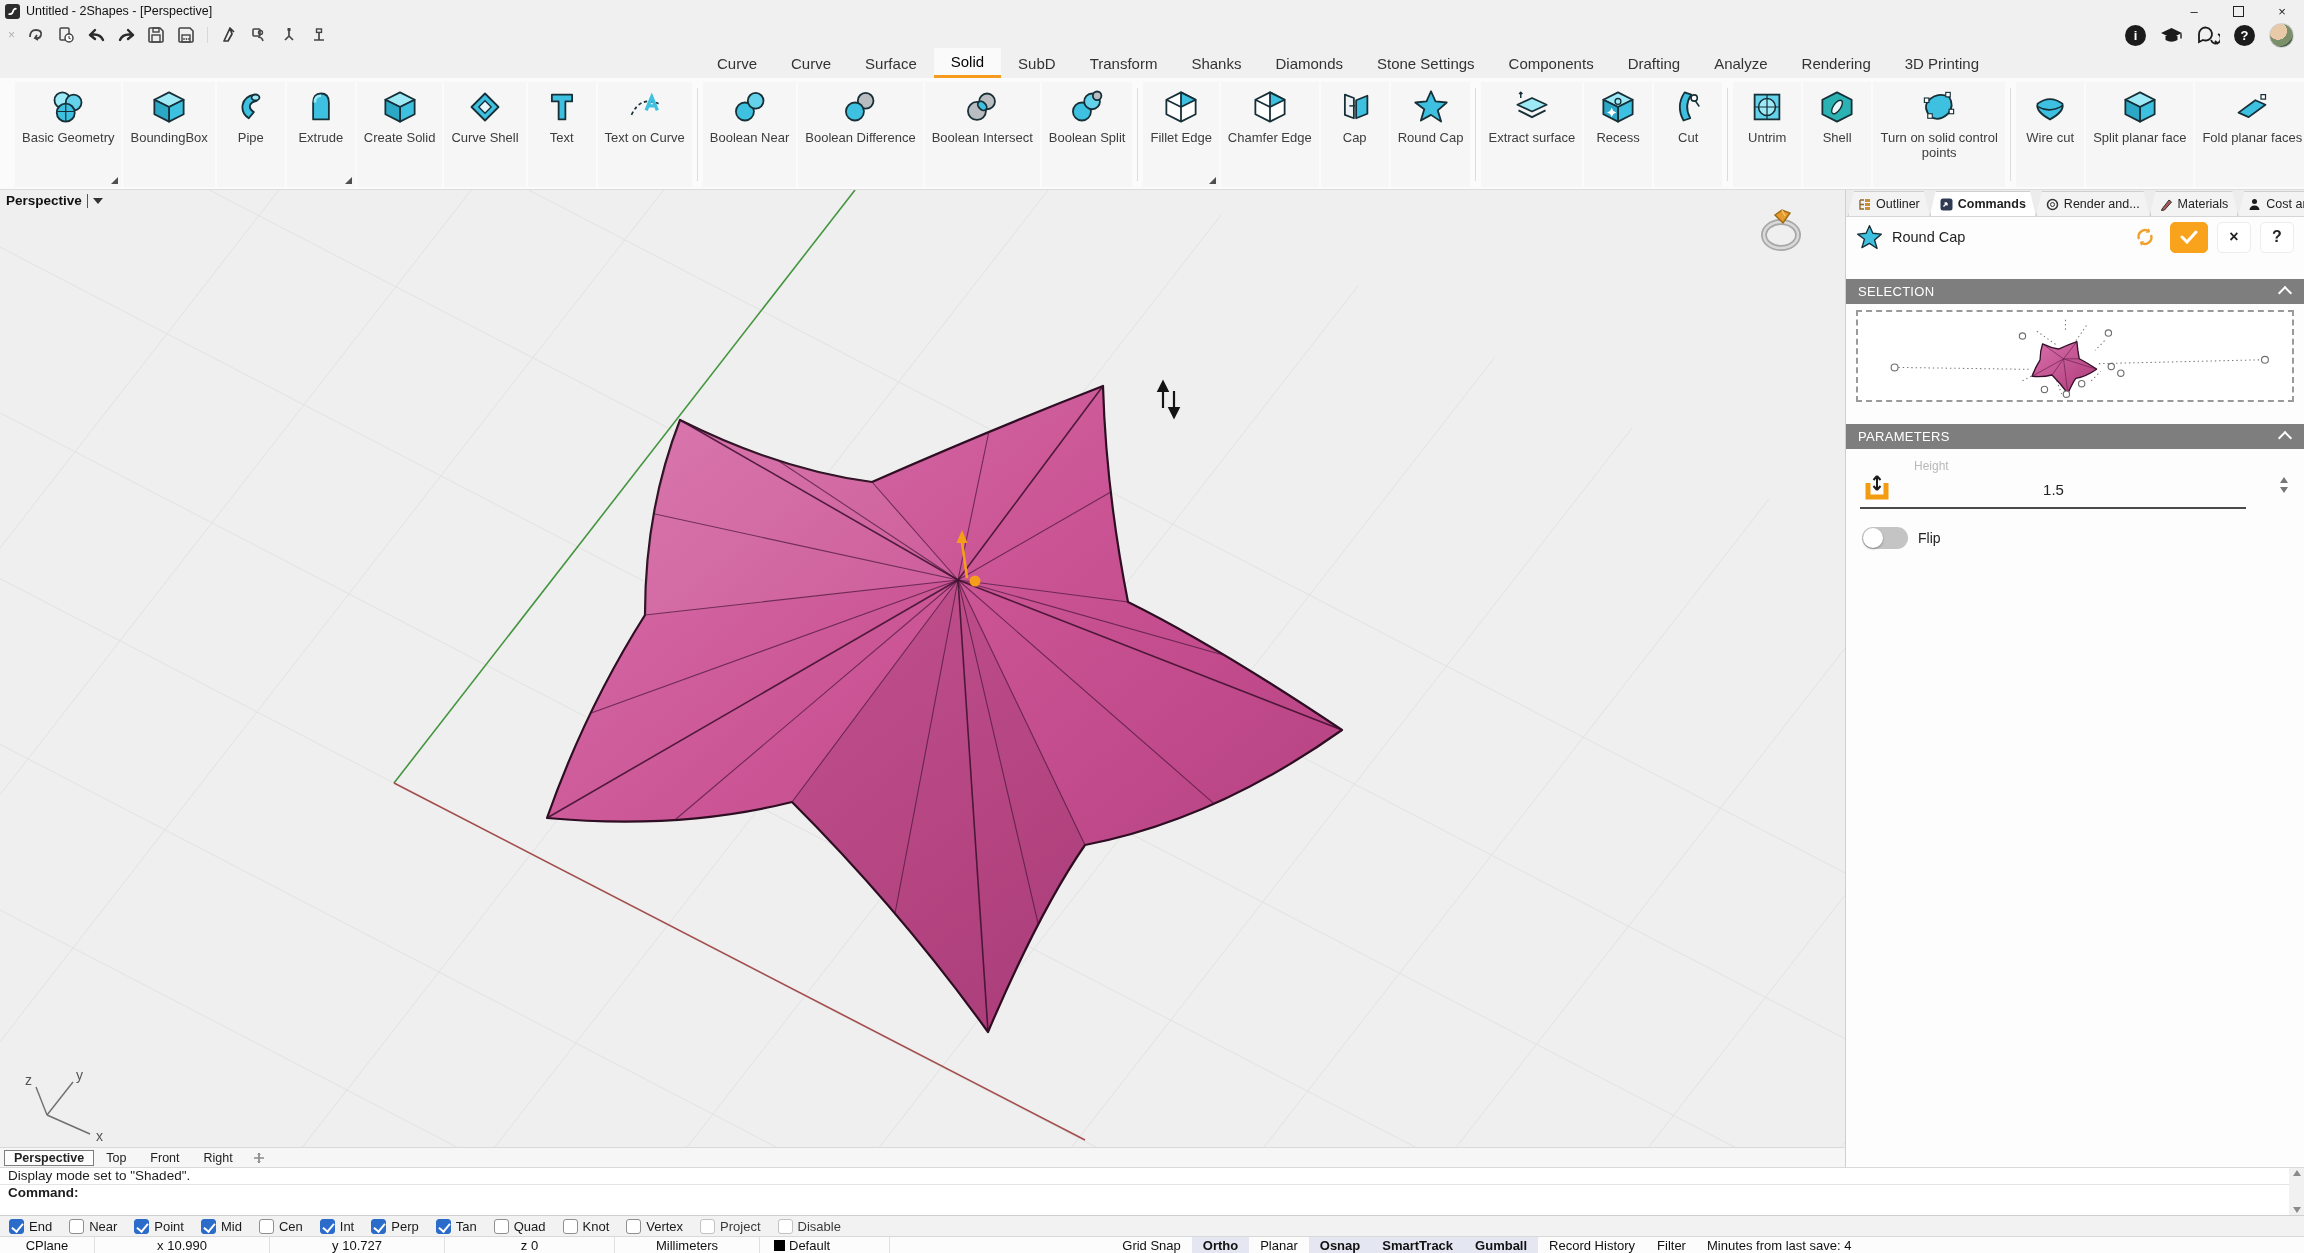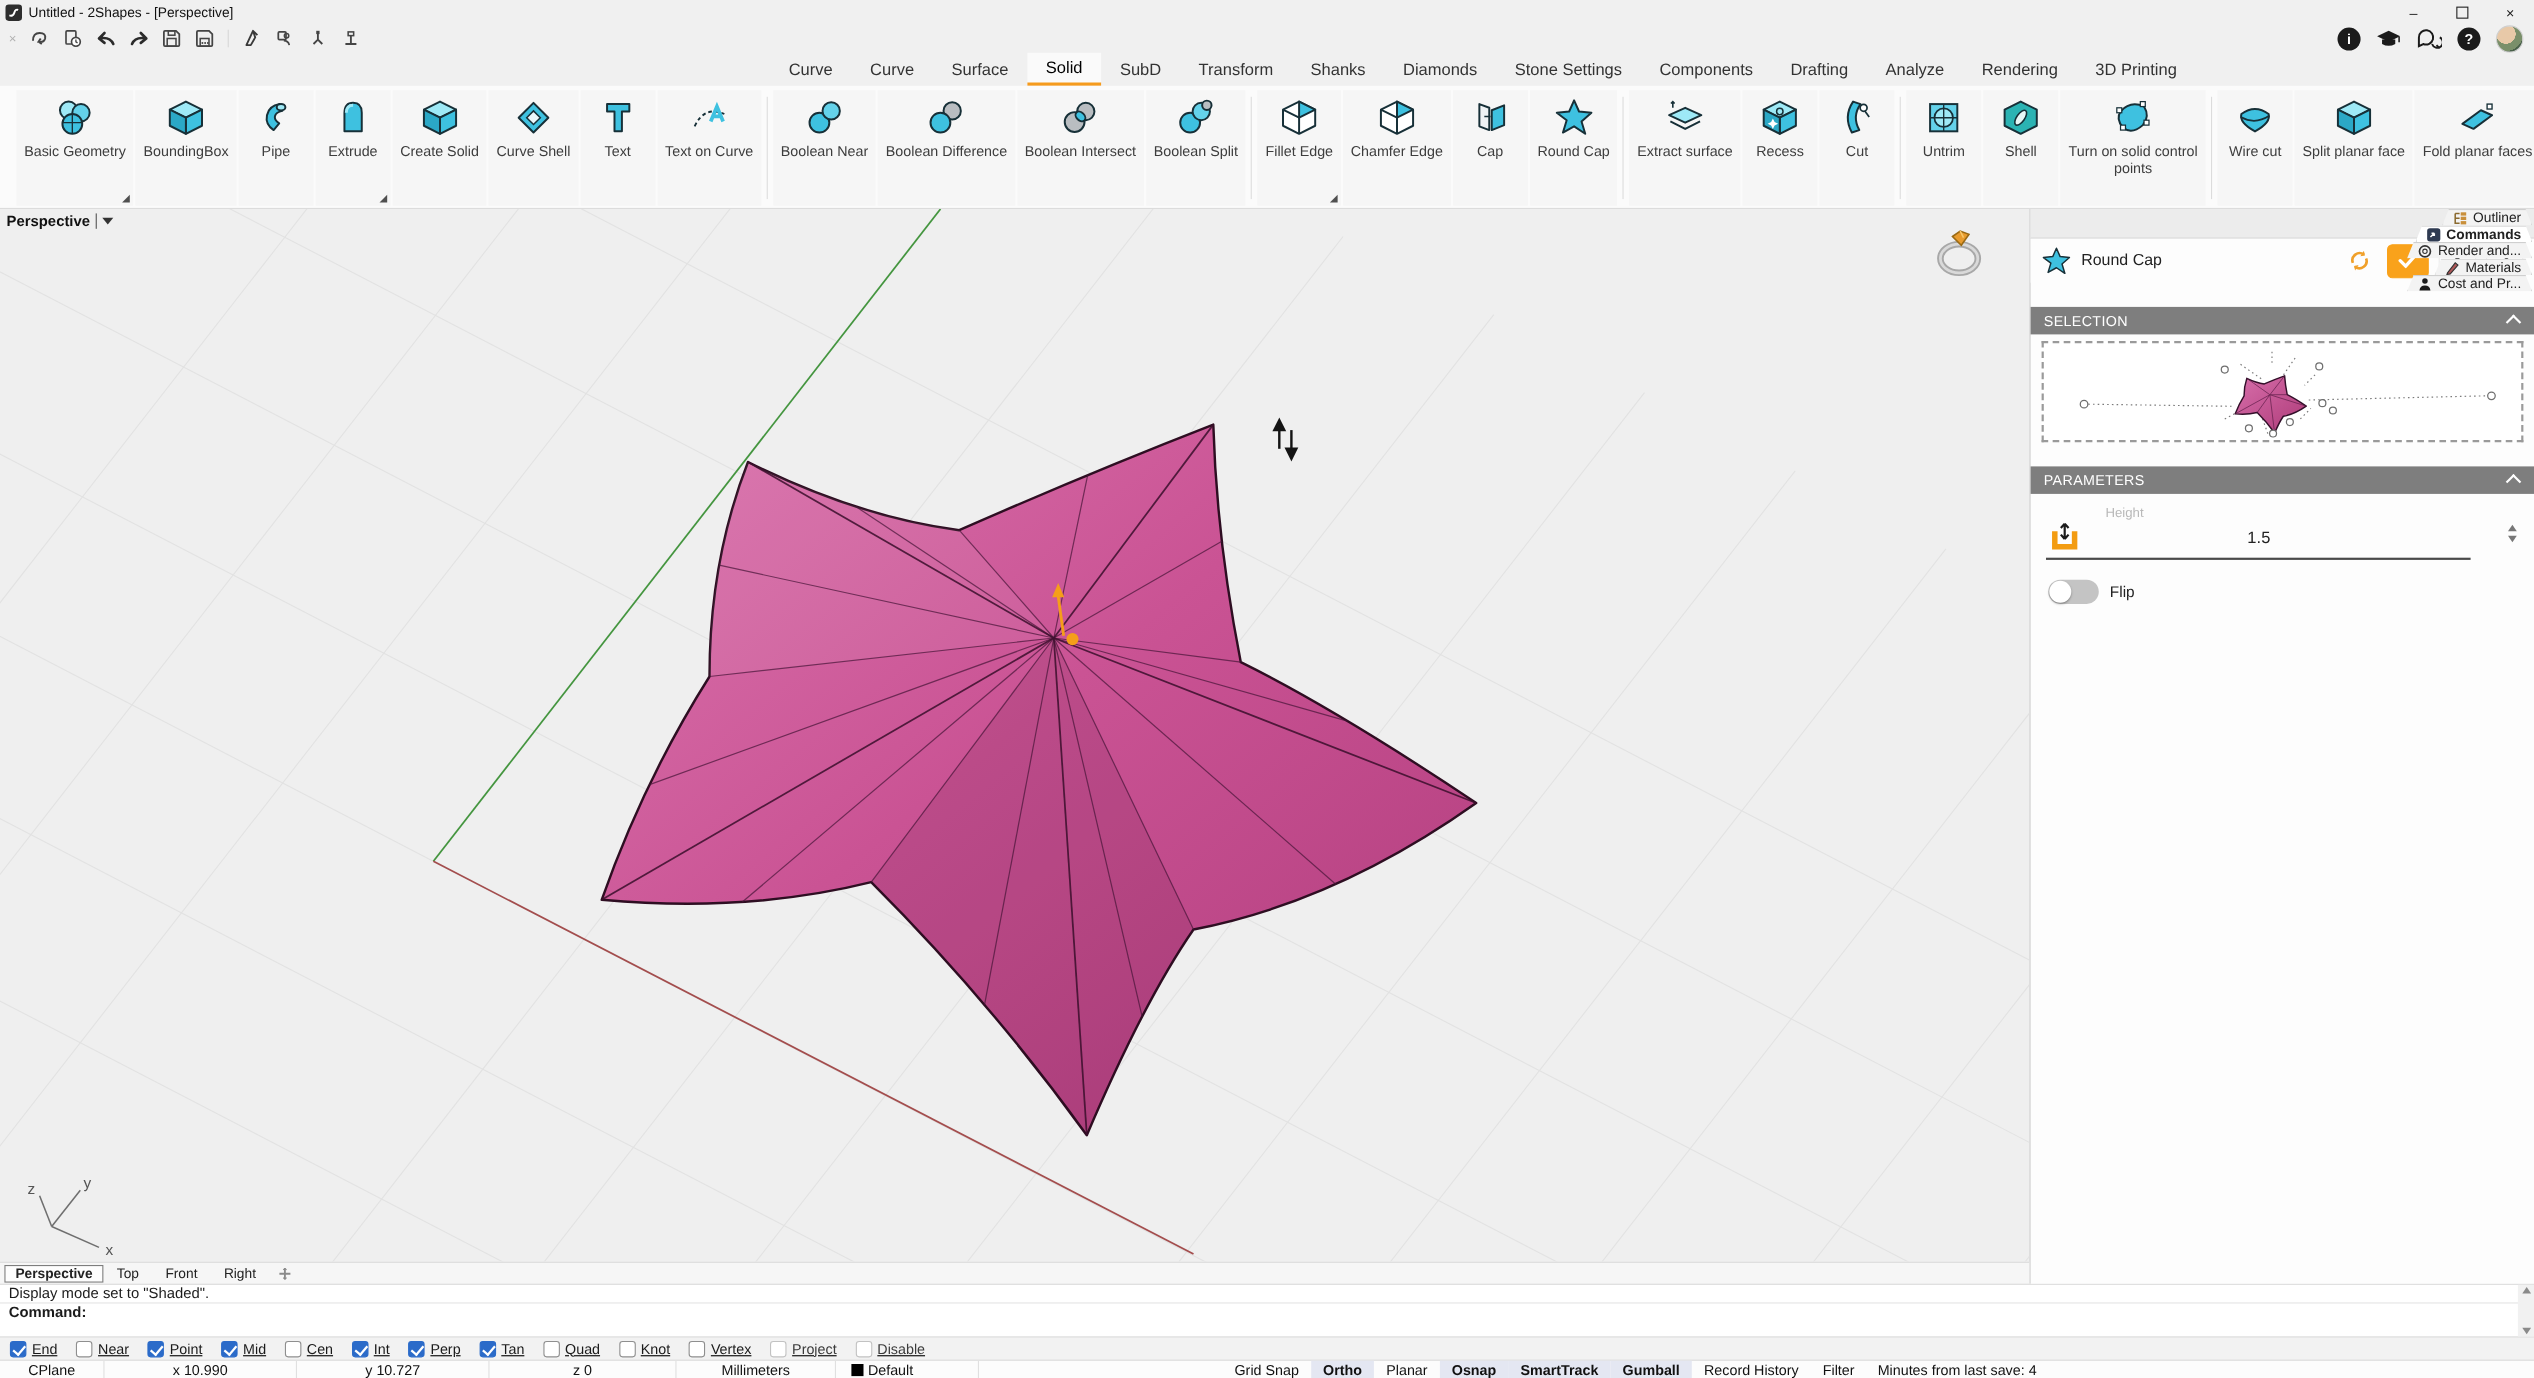--- a/index.html
+++ b/index.html
@@ -44,37 +44,37 @@
   .vtab{font-size:12.5px;color:#222;padding:1px 12px;}
   .vtab.active{border:1px solid #7d7d7d;background:#fdfdfd;padding:0 9px;font-weight:bold;}
   
   .cmdarea{left:0;top:1167px;width:2304px;height:49px;background:#fff;border-top:1px solid #d9d9d9;border-bottom:1px solid #cfcfcf;box-sizing:border-box;}
   .cmdline{font-size:13.5px;color:#1c1c1c;line-height:16px;padding-left:8px;}
   .cmdprompt{font-weight:bold;border-top:1px solid #e4e4e4;}
   .cmdscroll{position:absolute;right:0;top:0;width:15px;height:47px;background:#f1f1f1;display:flex;flex-direction:column;justify-content:space-between;align-items:center;padding:2px 0;box-sizing:border-box;}
   .tri-up{width:0;height:0;border-left:4px solid transparent;border-right:4px solid transparent;border-bottom:6px solid #8a8a8a;}
   .tri-dn{width:0;height:0;border-left:4px solid transparent;border-right:4px solid transparent;border-top:6px solid #8a8a8a;}
   
-  .osnaprow{left:0;top:1216px;width:2304px;height:20px;background:#f2f2f2;display:flex;align-items:center;gap:17px;padding-left:9px;box-sizing:border-box;text-decoration:underline;}
+  .osnaprow{left:0;top:1216px;width:2304px;height:20px;background:#f2f2f2;display:flex;align-items:center;gap:17px;padding-left:9px;box-sizing:border-box;}
   .oitem{display:flex;align-items:center;gap:5px;font-size:13px;color:#1a1a1a;}
   .cbox{width:15px;height:15px;border-radius:3px;border:1px solid #8f8f8f;background:#fff;box-sizing:border-box;position:relative;}
   .cbox.checked{background:#2b6bc9;border-color:#2b6bc9;}
   .cbox.checked:after{content:"";position:absolute;left:4px;top:1px;width:5px;height:9px;border:solid #fff;border-width:0 2px 2px 0;transform:rotate(40deg);}
   .oitem.dim .cbox{border-color:#c2c2c2;}
   .oitem.dim{color:#3a3a3a;}
   
   .statusbar{left:0;top:1236px;width:2304px;height:17px;background:#fcfcfc;border-top:1px solid #d8d8d8;display:flex;align-items:center;font-size:13px;color:#111;}
   .scell{padding:0 14px;border-right:1px solid #e0e0e0;text-align:left;display:flex;align-items:center;justify-content:center;height:100%;box-sizing:border-box;}
   .layerswatch{width:11px;height:11px;background:#000;display:inline-block;margin-right:4px;}
   .stoggle{padding:0 11px;height:100%;display:flex;align-items:center;}
   .stoggle.active{font-weight:bold;background:#e4e7f2;}
   .saveinfo{padding:0 10px;}
   
   .panel{left:1845px;top:190px;width:459px;height:977px;background:#fdfdfd;border-left:1px solid #cfcfcf;box-sizing:border-box;}
-  .ptabs{display:flex;align-items:flex-end;height:26px;background:#ececec;border-bottom:1px solid #d5d5d5;padding:0 2px;flex-direction:column;}
+  .ptabs{display:flex;align-items:flex-end;height:26px;background:#ececec;border-bottom:1px solid #d5d5d5;padding:0 2px;}
   .ptab{display:flex;align-items:center;gap:5px;font-size:12.5px;color:#222;background:#f3f3f3;border:1px solid #cfcfcf;border-bottom:none;height:24px;padding:0 9px;clip-path:polygon(6px 0,calc(100% - 6px) 0,100% 100%,0 100%);white-space:nowrap;}
   .ptab.active{background:#fff;font-weight:bold;}
   .toolrow{display:flex;align-items:center;height:40px;padding:0 10px;gap:9px;background:#fdfdfd;}
   .toolname{font-size:14.5px;color:#222;}
   .spacer{flex:1;}
   .actbtn{width:32px;height:29px;border-radius:5px;display:flex;align-items:center;justify-content:center;background:#fff;border:1px solid #ececec;font-size:16px;color:#222;font-weight:bold;}
   .actbtn.confirm{background:#f9a21b;border-color:#f9a21b;width:36px;}
   .actbtn.plain{border:none;background:transparent;}
   .secbar{height:25px;background:#7e7e7e;color:#fff;display:flex;align-items:center;font-size:13px;padding:0 12px;letter-spacing:.3px;margin-top:22px;position:relative;}
   .secbar:first-of-type{margin-top:22px;}

